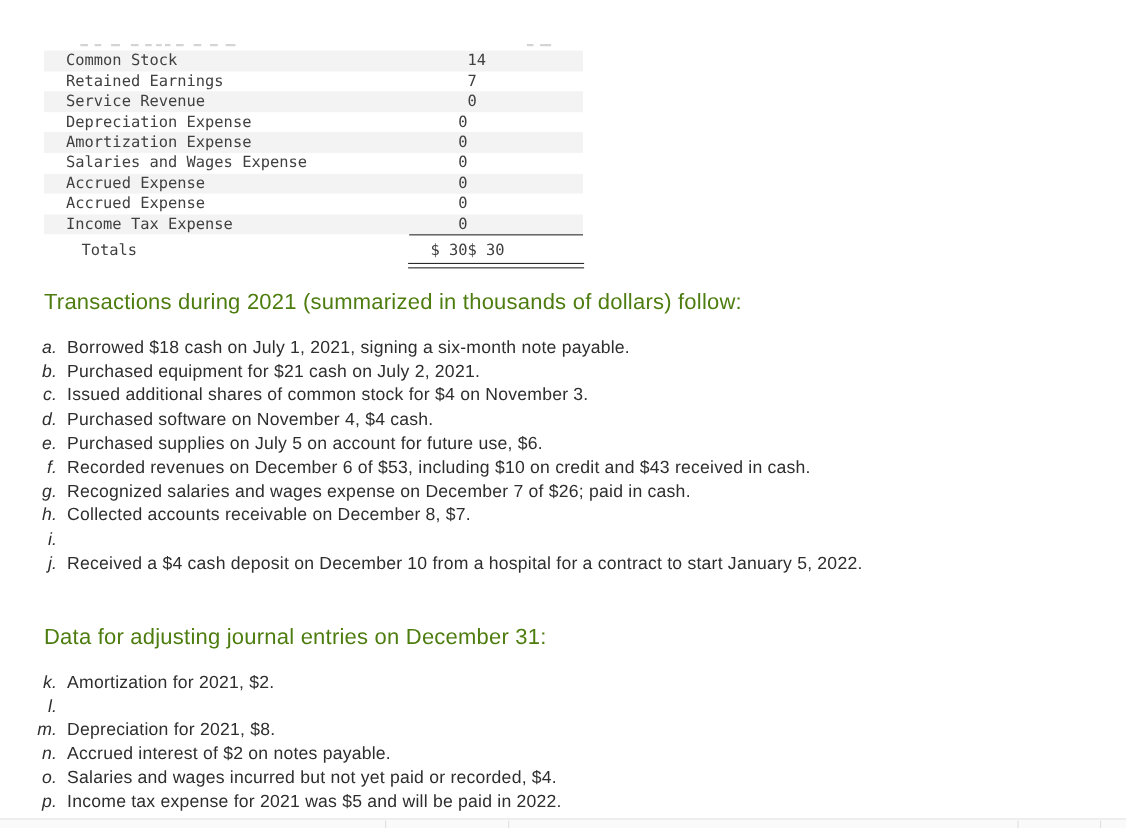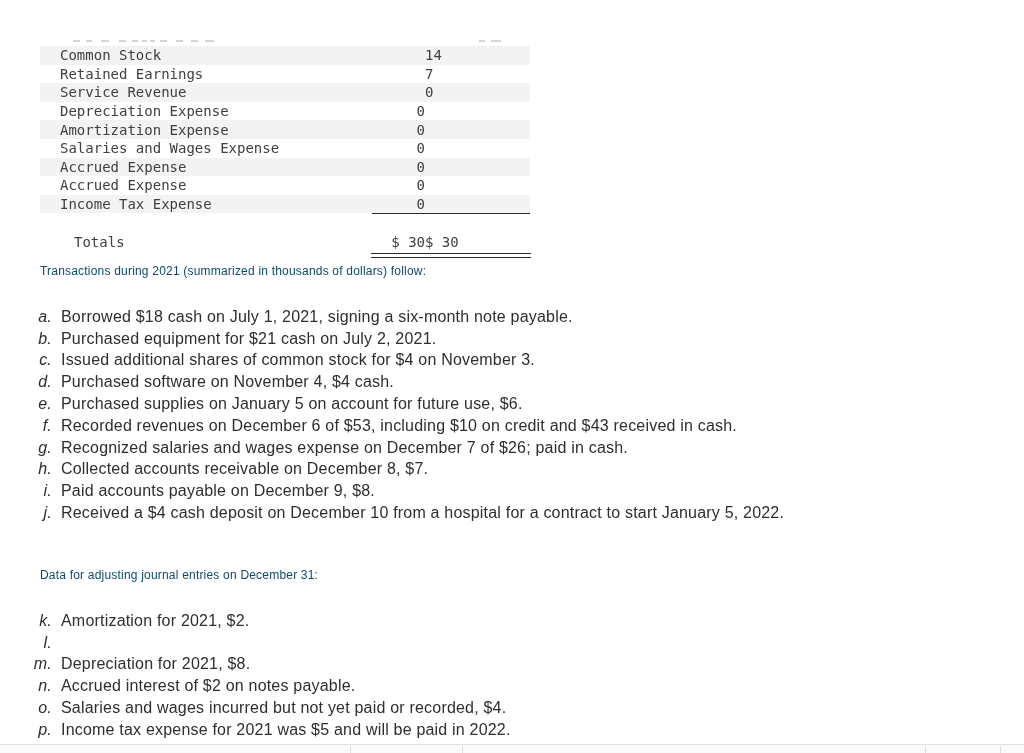--- a/index.html
+++ b/index.html
@@ -9,26 +9,26 @@
   
   .tb { position: absolute; left: 40px; top: 46px; width: 490px;
         font-family: "DejaVu Sans Mono", monospace; font-size: 14px; color: #404040; }
   .tb-row { display: flex; align-items: center; height: 18.6px; }
   .tb-row.striped { background: #f3f3f3; }
   .tb-acct { flex: 1; padding-left: 20px; white-space: nowrap; }
   .tb-debit { width: 90px; text-align: right; }
   .tb-credit { width: 78px; text-align: left; }
   .tb-pad { width: 27px; }
   .tb-rule-single { height: 0; border-top: 1.5px solid #2a2a2a; width: 158px; margin-left: 332px; }
-  .tb-totals { display: flex; align-items: center; height: 23px; margin-top: 16px; }
+  .tb-totals { display: flex; align-items: center; height: 23px; margin-top: 2px; }
   .tb-totals .tb-acct { padding-left: 34px; }
   .tb-rule-double { height: 5px; border-top: 1.5px solid #2a2a2a; border-bottom: 1.5px solid #2a2a2a; width: 160px; margin-left: 331px; }
 
   
-  .para { position: absolute; left: 40px; font-size: 12px; letter-spacing: 0.2px; color: #0c4a6e; white-space: nowrap; }
+  .para { position: absolute; left: 40px; font-size: 20px; letter-spacing: 0.2px; color: #4d7c0f; white-space: nowrap; }
   .list { position: absolute; left: 28px; font-size: 16px; letter-spacing: 0.2px; color: #2e2e2e; }
   .li-row { display: flex; height: 21.8px; align-items: center; white-space: nowrap; }
   .li-letter { display: inline-block; width: 24px; text-align: right; font-style: italic; margin-right: 9px; flex: none; }
   .li-text { white-space: nowrap; }
 
   
   .remnant { position: absolute; top: 40px; height: 2px; background: #c9c9c9; opacity: 0.8; }
 
   
   .bottom-edge { position: absolute; left: 0; top: 744px; width: 1024px; height: 9px;
@@ -134,37 +134,36 @@
     <div class="li-row">
       <span class="li-letter">c.</span>
       <span class="li-text">Issued additional shares of common stock for $4 on November 3.</span>
     </div>
     <div class="li-row">
       <span class="li-letter">d.</span>
       <span class="li-text">Purchased software on November 4, $4 cash.</span>
     </div>
     <div class="li-row">
       <span class="li-letter">e.</span>
-      <span class="li-text">Purchased supplies on January 5 on account for future use, $6.</span>
+      <span class="li-text">Purchased supplies on July 5 on account for future use, $6.</span>
     </div>
     <div class="li-row">
       <span class="li-letter">f.</span>
       <span class="li-text">Recorded revenues on December 6 of $53, including $10 on credit and $43 received in cash.</span>
     </div>
     <div class="li-row">
       <span class="li-letter">g.</span>
       <span class="li-text">Recognized salaries and wages expense on December 7 of $26; paid in cash.</span>
     </div>
     <div class="li-row">
       <span class="li-letter">h.</span>
       <span class="li-text">Collected accounts receivable on December 8, $7.</span>
     </div>
     <div class="li-row">
       <span class="li-letter">i.</span>
-      <span class="li-text">Paid accounts payable on December 9, $8.</span>
     </div>
     <div class="li-row">
       <span class="li-letter">j.</span>
       <span class="li-text">Received a $4 cash deposit on December 10 from a hospital for a contract to start January 5, 2022.</span>
     </div>
   </div>
 
 <div class="para" style="top:568px">Data for adjusting journal entries on December 31:</div>
 <div class="list" style="top:610px">
     <div class="li-row">

